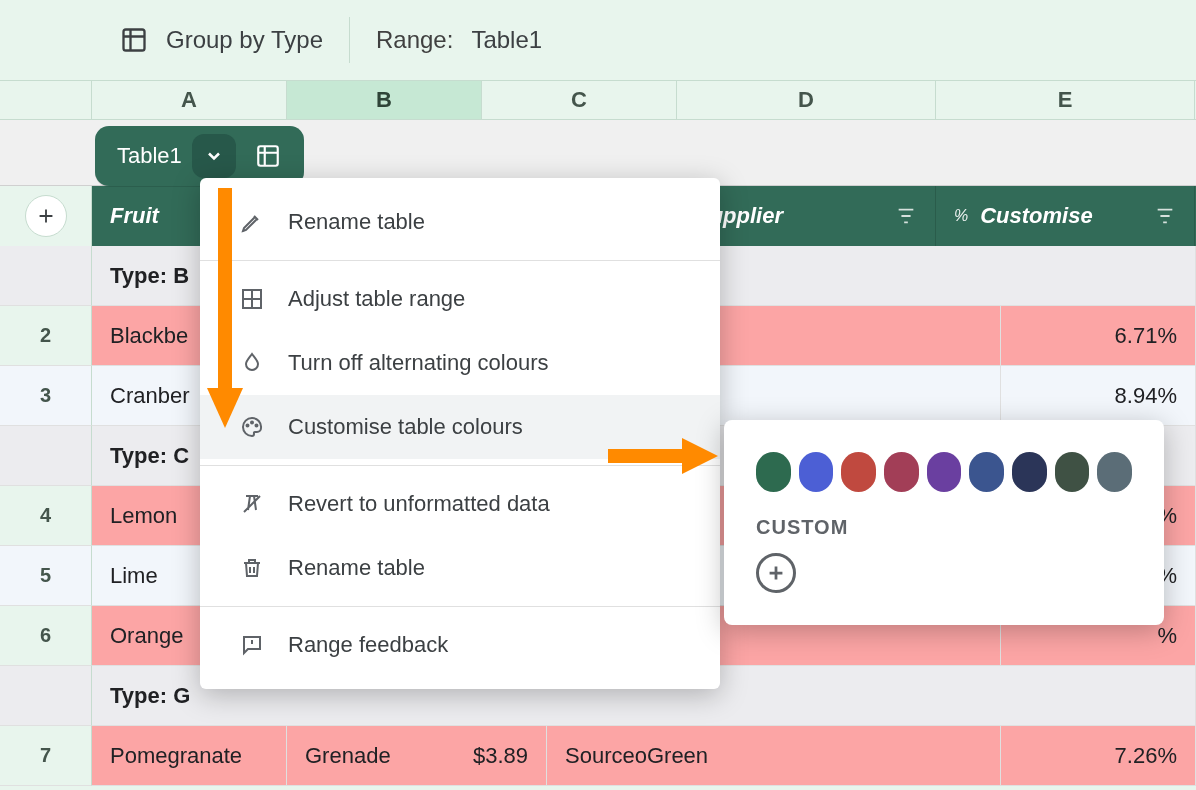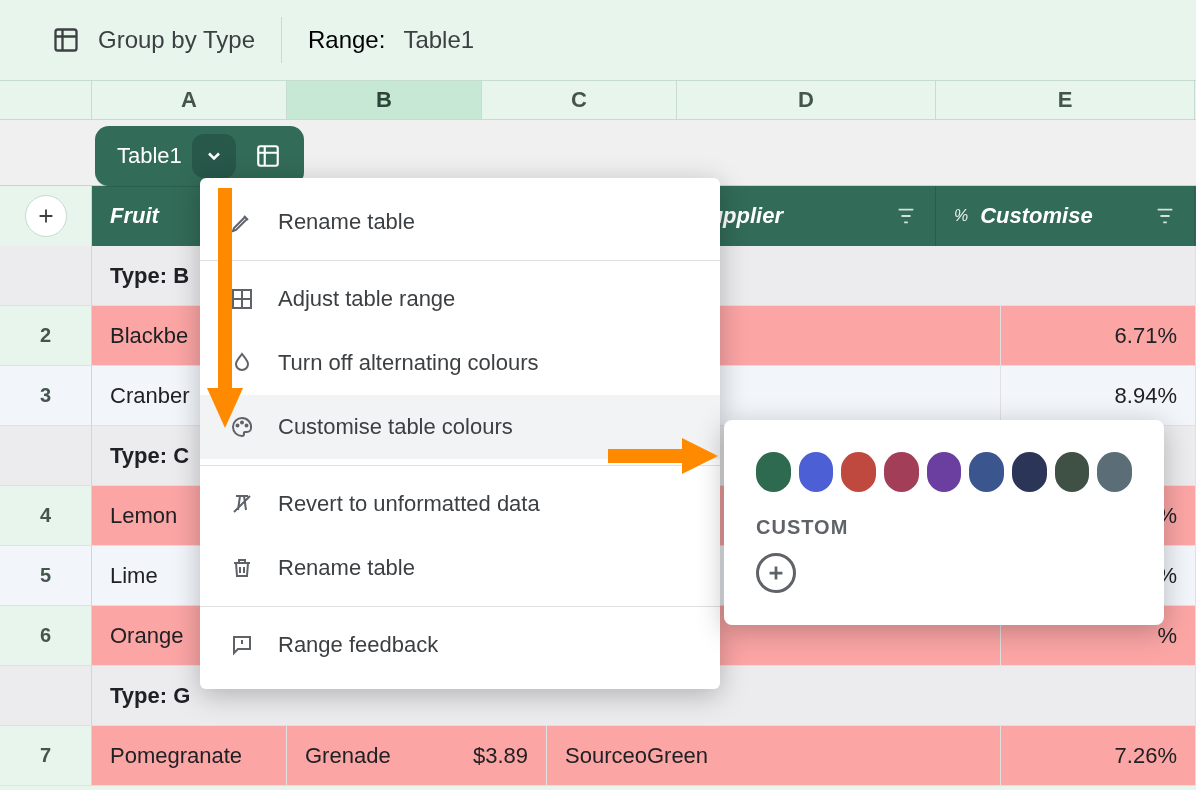--- a/index.html
+++ b/index.html
@@ -15,34 +15,34 @@
     width: 1196px;
     height: 790px;
     position: relative;
     background: #e8f5ed;
   }
   
   .toolbar {
     height: 80px;
     display: flex;
     align-items: center;
-    padding-left: 52px;
+    padding-left: 120px;
     gap: 20px;
     font-size: 24px;
     color: #3c4043;
   }
   .toolbar .divider {
     width: 1px; height: 46px;
     background: #c6dccf;
     margin: 0 6px;
   }
   .toolbar .grp {
     display: flex; align-items: center; gap: 18px;
   }
-  .toolbar .range-label { color: #000000; }
+  .toolbar .range-label { color: #404040; }
   .toolbar .range-value { color: #3c4043; }
   
   .colhdrs {
     display: grid;
     grid-template-columns: 92px 195px 195px 195px 259px 259px;
     height: 40px;
     background: #e8f5ed;
     border-top: 1px solid #c6dccf;
     border-bottom: 1px solid #c6dccf;
   }
@@ -139,21 +139,21 @@
     width:520px;
     background:#fff;
     border-radius:6px;
     box-shadow: 0 6px 28px rgba(0,0,0,.25);
     padding: 12px 0;
     font-size:22px;
   }
   .menu .item {
     display:flex;align-items:center;
     gap:22px;
-    padding: 18px 28px;
+    padding: 18px 38px;
     color:#3c4043;
     cursor:pointer;
   }
   .menu .item.hover { background:#f1f3f4; }
   .menu .sep {
     height:1px;background:#e0e0e0;margin:6px 0;
   }
   .menu .item .icon {
     width:28px;height:28px;display:flex;align-items:center;justify-content:center;
     flex-shrink:0;

